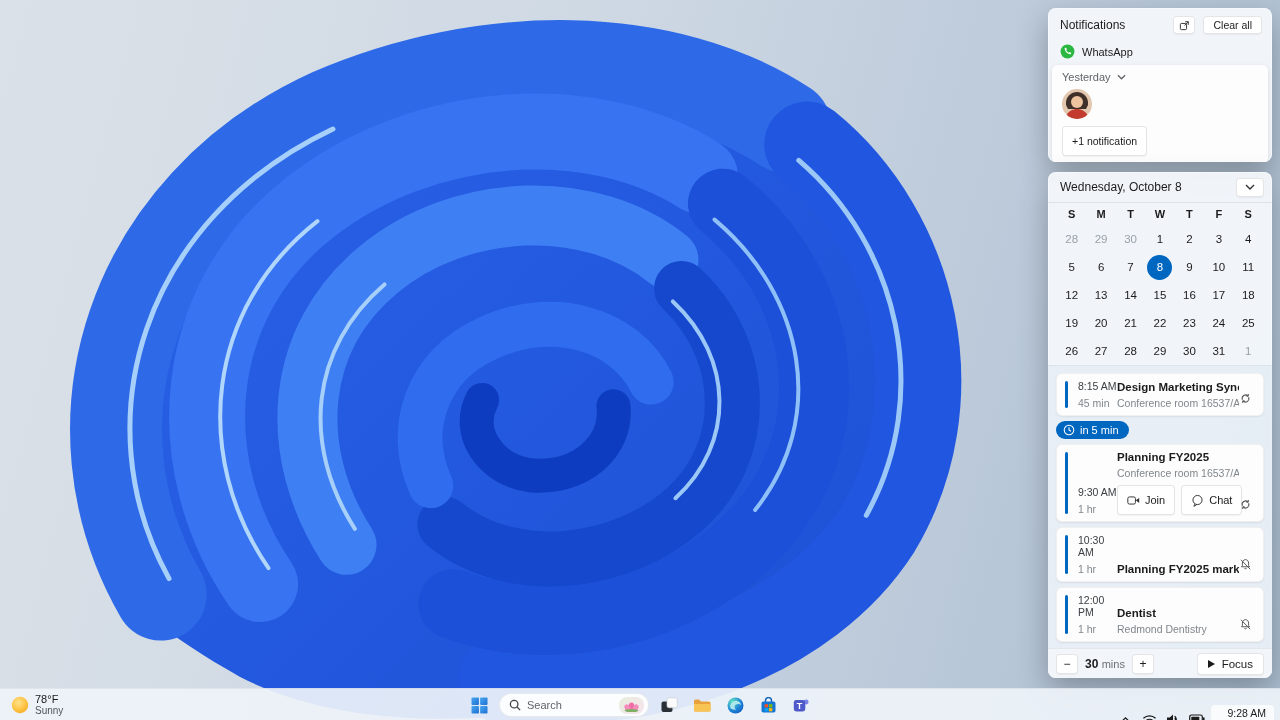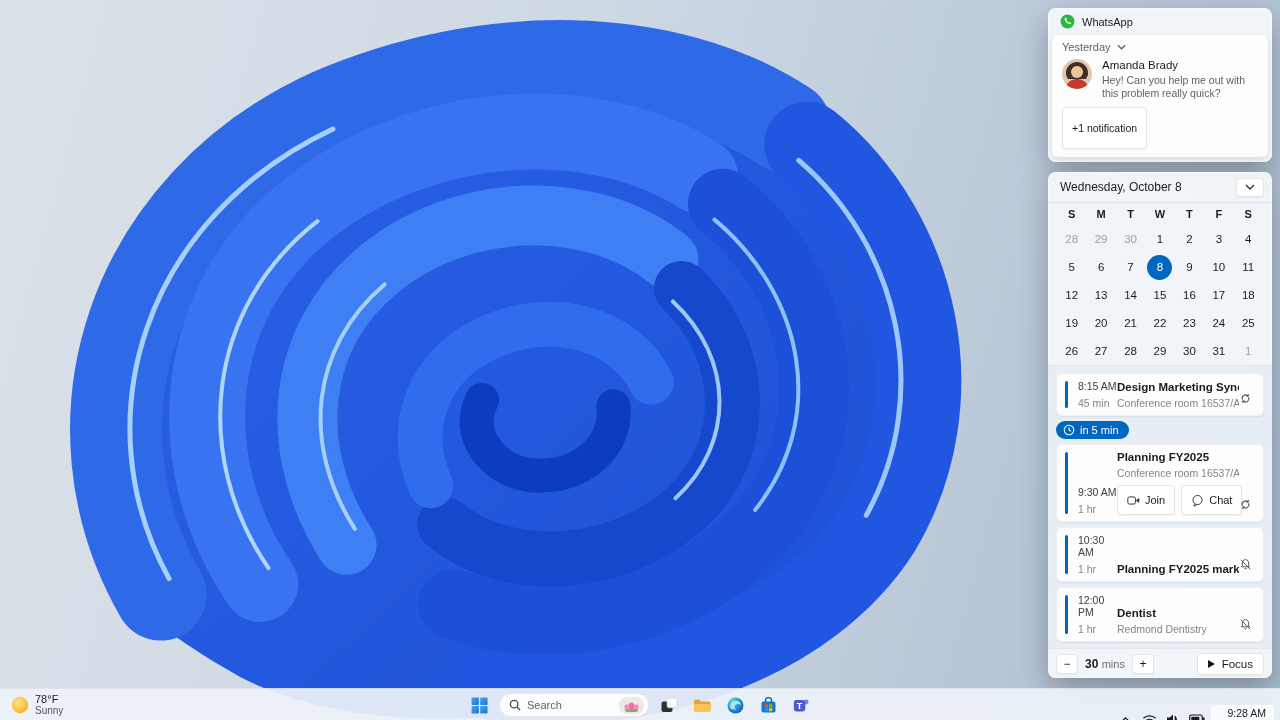--- a/index.html
+++ b/index.html
@@ -27,21 +27,21 @@
   .icon-btn  { width:22px; height:18px; }
   .clear-btn { font-size:10.5px; padding:2px 9px; margin-left:8px; height:18px; }
   .app-row   { display:flex; align-items:center; gap:7px; padding:6px 12px 4px; font-size:11px; }
   .notif-card{ margin:2px 4px; background:#fdfdfe; border-radius:6px; padding:6px 10px 8px;
                box-shadow:0 2px 6px rgba(0,0,0,0.10); }
   .group-row { display:flex; align-items:center; gap:6px; color:#5f6368; font-size:11px; cursor:pointer; }
   .msg-row   { display:flex; gap:10px; margin-top:6px; }
   .avatar    { width:30px; height:30px; border-radius:50%; overflow:hidden; flex:none; }
   .sender    { font-size:11.5px; }
   .msg       { font-size:10.5px; color:#5f6368; line-height:13px; margin-top:3px; max-width:152px; }
-  .chip      { margin-top:7px; font-size:10.5px; padding:14px 9px; }
+  .chip      { margin-top:7px; font-size:10.5px; padding:8px 9px; }
 
   
   .cal-date-row { display:flex; align-items:center; padding:0 8px 0 12px; height:31px;
                   border-bottom:1px solid rgba(0,0,0,0.08); }
   .cal-date     { font-size:12px; flex:1; }
   .collapse-btn { width:28px; height:19px; }
   .cal-month-row{ display:flex; align-items:center; padding:9px 14px 3px 12px; }
   .cal-month    { font-size:12.5px; font-weight:700; flex:1; }
   .nav-arrow    { background:none; border:none; font-size:8px; color:#555; cursor:pointer; padding:0 0 0 16px; }
   .week-grid    { display:grid; grid-template-columns:repeat(7,1fr); padding:0 9px; }
@@ -129,20 +129,31 @@
       <path d="M 150,545 C 80,380 160,185 360,115" stroke="#a6d0fa" stroke-width="5"></path>
       <path d="M 820,195 C 910,290 930,440 850,555" stroke="#9cc8f8" stroke-width="5"></path>
       <path d="M 250,545 C 185,425 215,280 335,205" stroke="#b0d6fb" stroke-width="4"></path>
       <path d="M 730,245 C 812,330 822,455 740,538" stroke="#8fc0f8" stroke-width="4"></path>
       <path d="M 340,515 C 295,425 315,330 395,275" stroke="#a6d0fa" stroke-width="4"></path>
       <path d="M 680,322 C 735,385 727,470 662,518" stroke="#9cc8f8" stroke-width="4"></path>
     </g>
   </svg>
 
   <div id="notif-panel" class="panel">
+    <div class="np-header">
+      <span class="np-title">Notifications</span>
+      <span class="np-sp"></span>
+      <button class="btn icon-btn">
+        <svg width="11" height="11" viewBox="0 0 16 16" fill="none" stroke="#333" stroke-width="1.4">
+          <rect x="2" y="5" width="9" height="9" rx="1.5"></rect>
+            <path d="M9 2.5 h4.5 V7 M13.5 2.5 L8 8"></path>
+        </svg>
+      </button>
+      <button class="btn clear-btn">Clear all</button>
+    </div>
     <div class="app-row">
       <svg width="15" height="15" viewBox="0 0 16 16">
         <circle cx="8" cy="8" r="7.4" fill="#2bb741"></circle>
         <path d="M5 4.6 c-.4 2.8 3 6.4 6.2 6.4 l.9-1.5 -1.9-1.1 -.8.8 c-1.2-.4 -2.4-1.6 -2.8-2.8 l.8-.8 -1.1-1.8 Z" fill="#fff"></path>
       </svg>
       <span>WhatsApp</span>
     </div>
     <div class="notif-card">
       <div class="group-row">
         <span>Yesterday</span>
@@ -152,24 +163,20 @@
       </div>
       <div class="msg-row">
         <span class="avatar">
           <svg width="30" height="30" viewBox="0 0 30 30">
             <rect width="30" height="30" fill="#e2c6ae"></rect>
             <path d="M4 16 C3 7 10 3 15 3 C20 3 27 7 26 16 L24 20 H6 Z" fill="#40302a"></path>
             <circle cx="15" cy="13" r="6" fill="#edc49e"></circle>
             <path d="M3 30 C5 22 11 20 15 20 C19 20 25 22 27 30 Z" fill="#c23b2e"></path>
           </svg>
         </span>
-        <div>
-          <div class="sender">Amanda Brady</div>
-          <div class="msg">Hey! Can you help me out with this problem really quick?</div>
-        </div>
       </div>
       <button class="btn chip">+1 notification</button>
     </div>
   </div>
 
   <div id="cal-panel" class="panel">
     <div class="cal-date-row">
       <span class="cal-date">Wednesday, October 8</span>
       <button class="btn collapse-btn">
         <svg width="10" height="6" viewBox="0 0 10 6" fill="none" stroke="#333" stroke-width="1.4">

